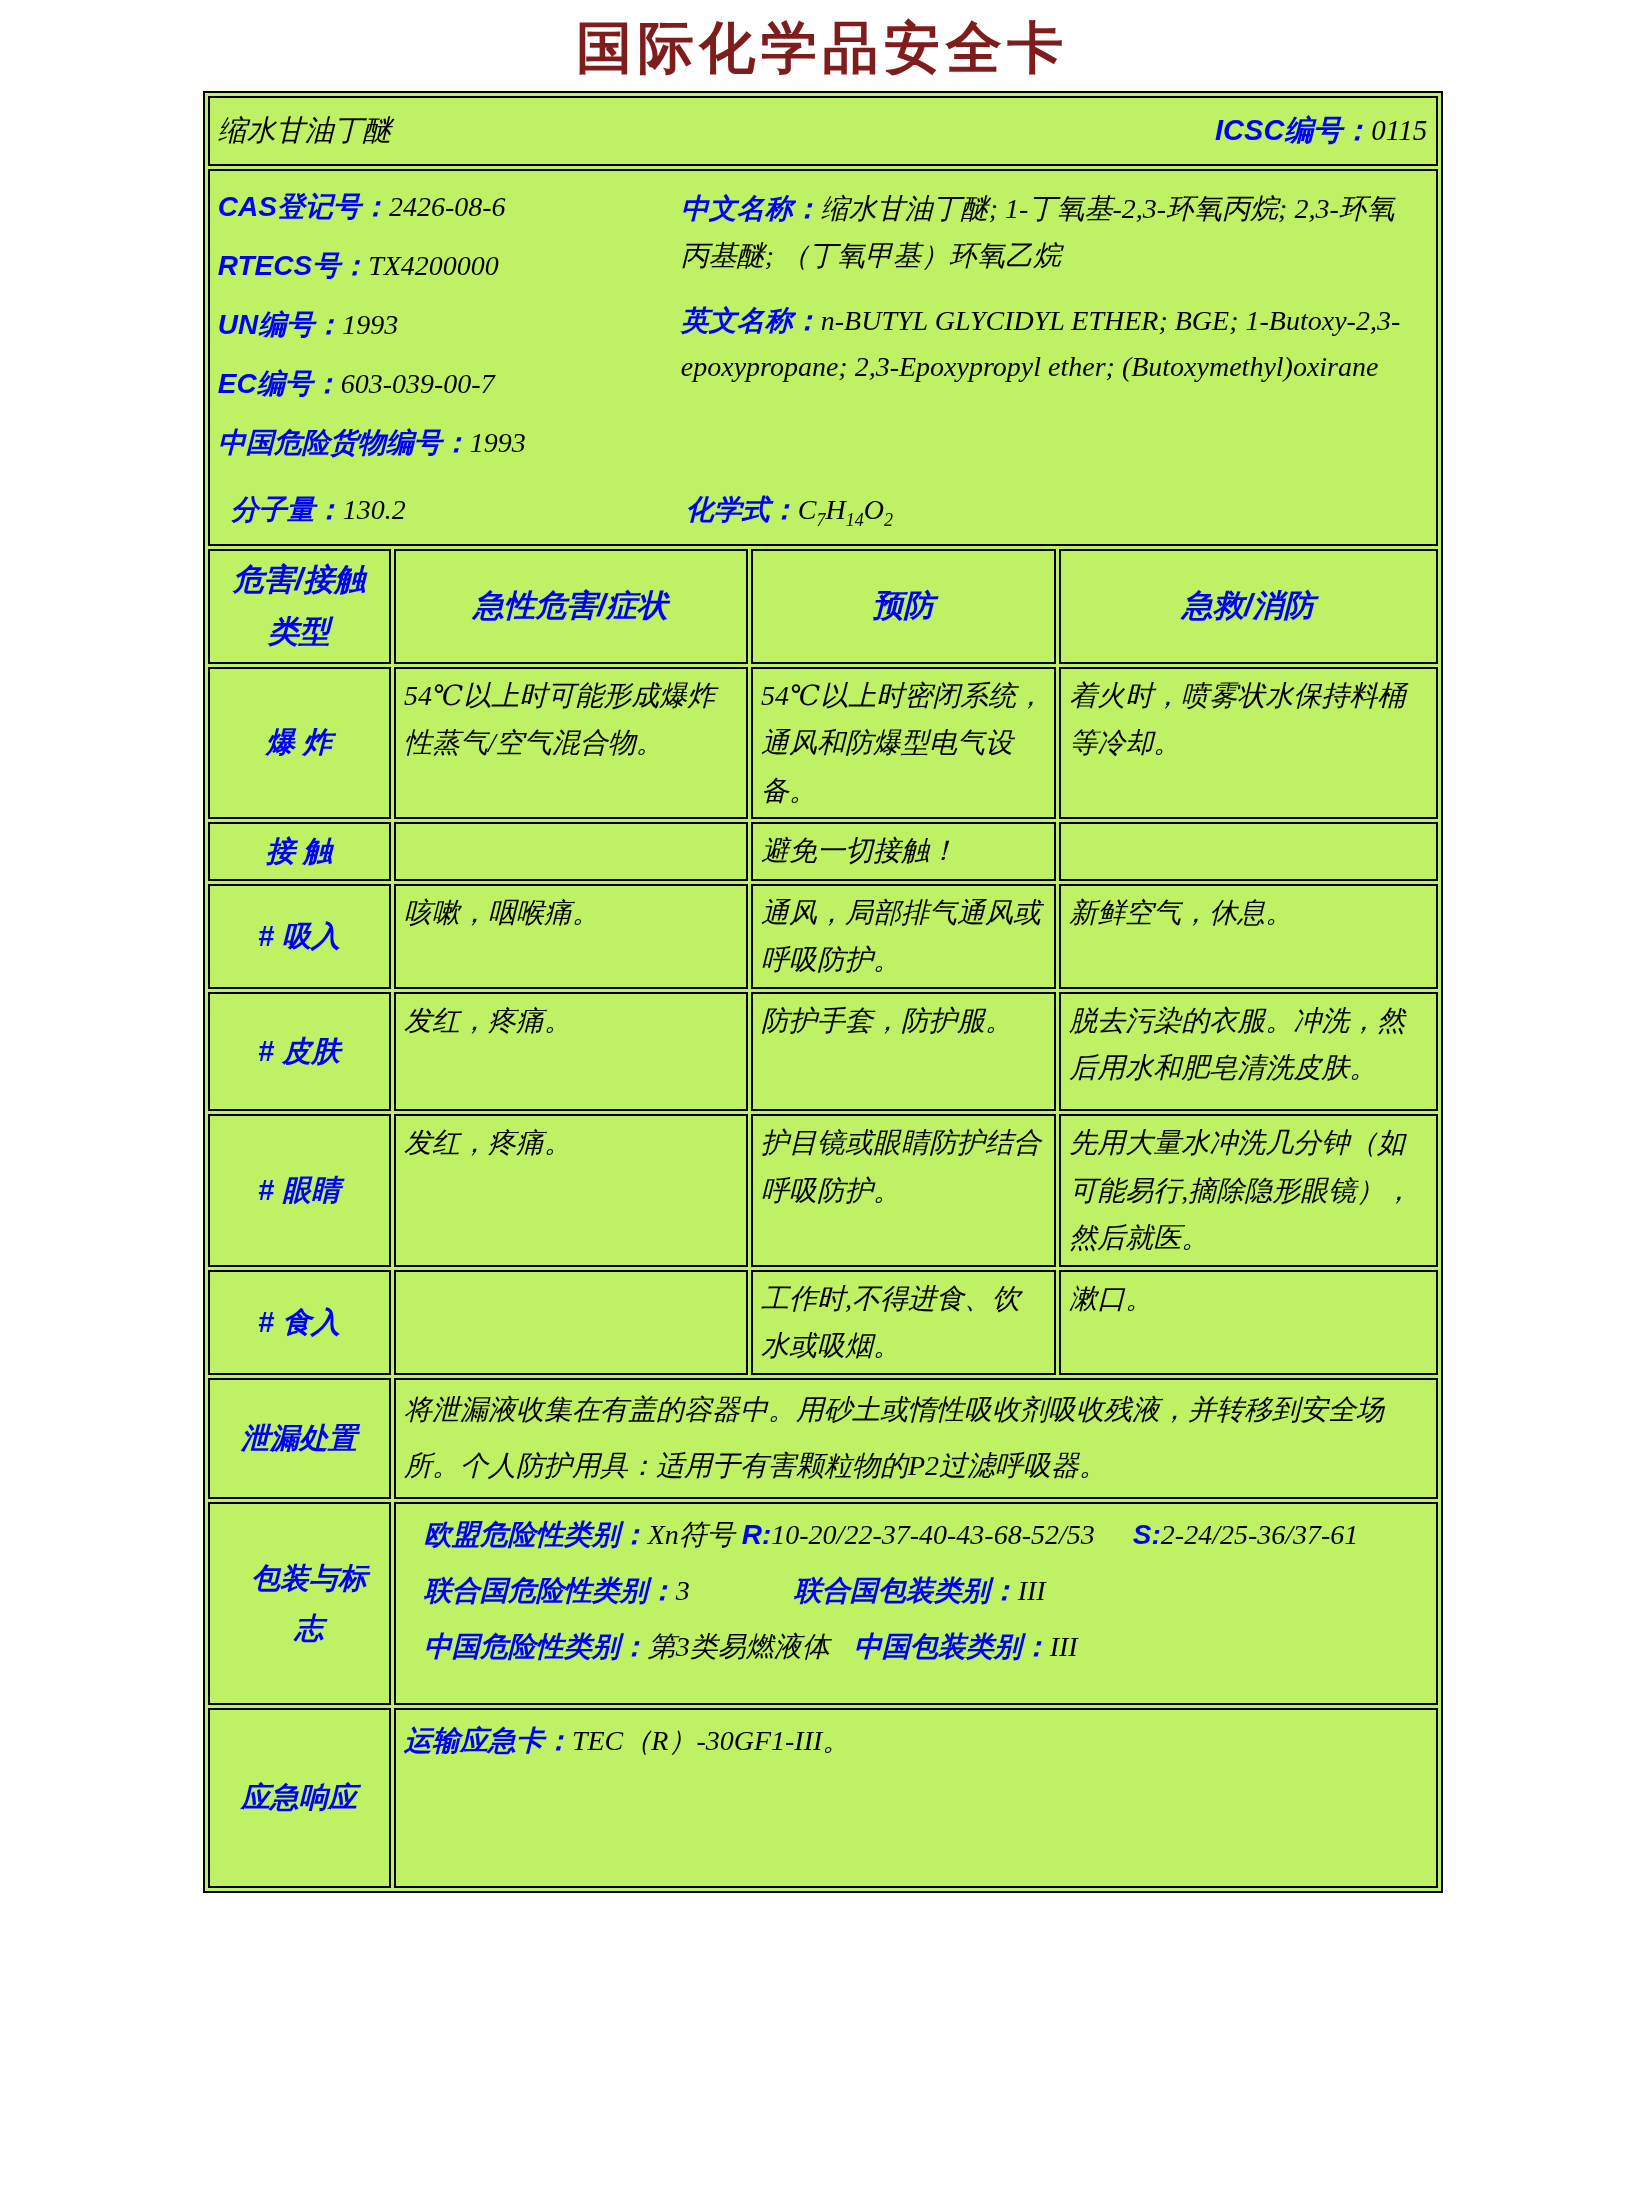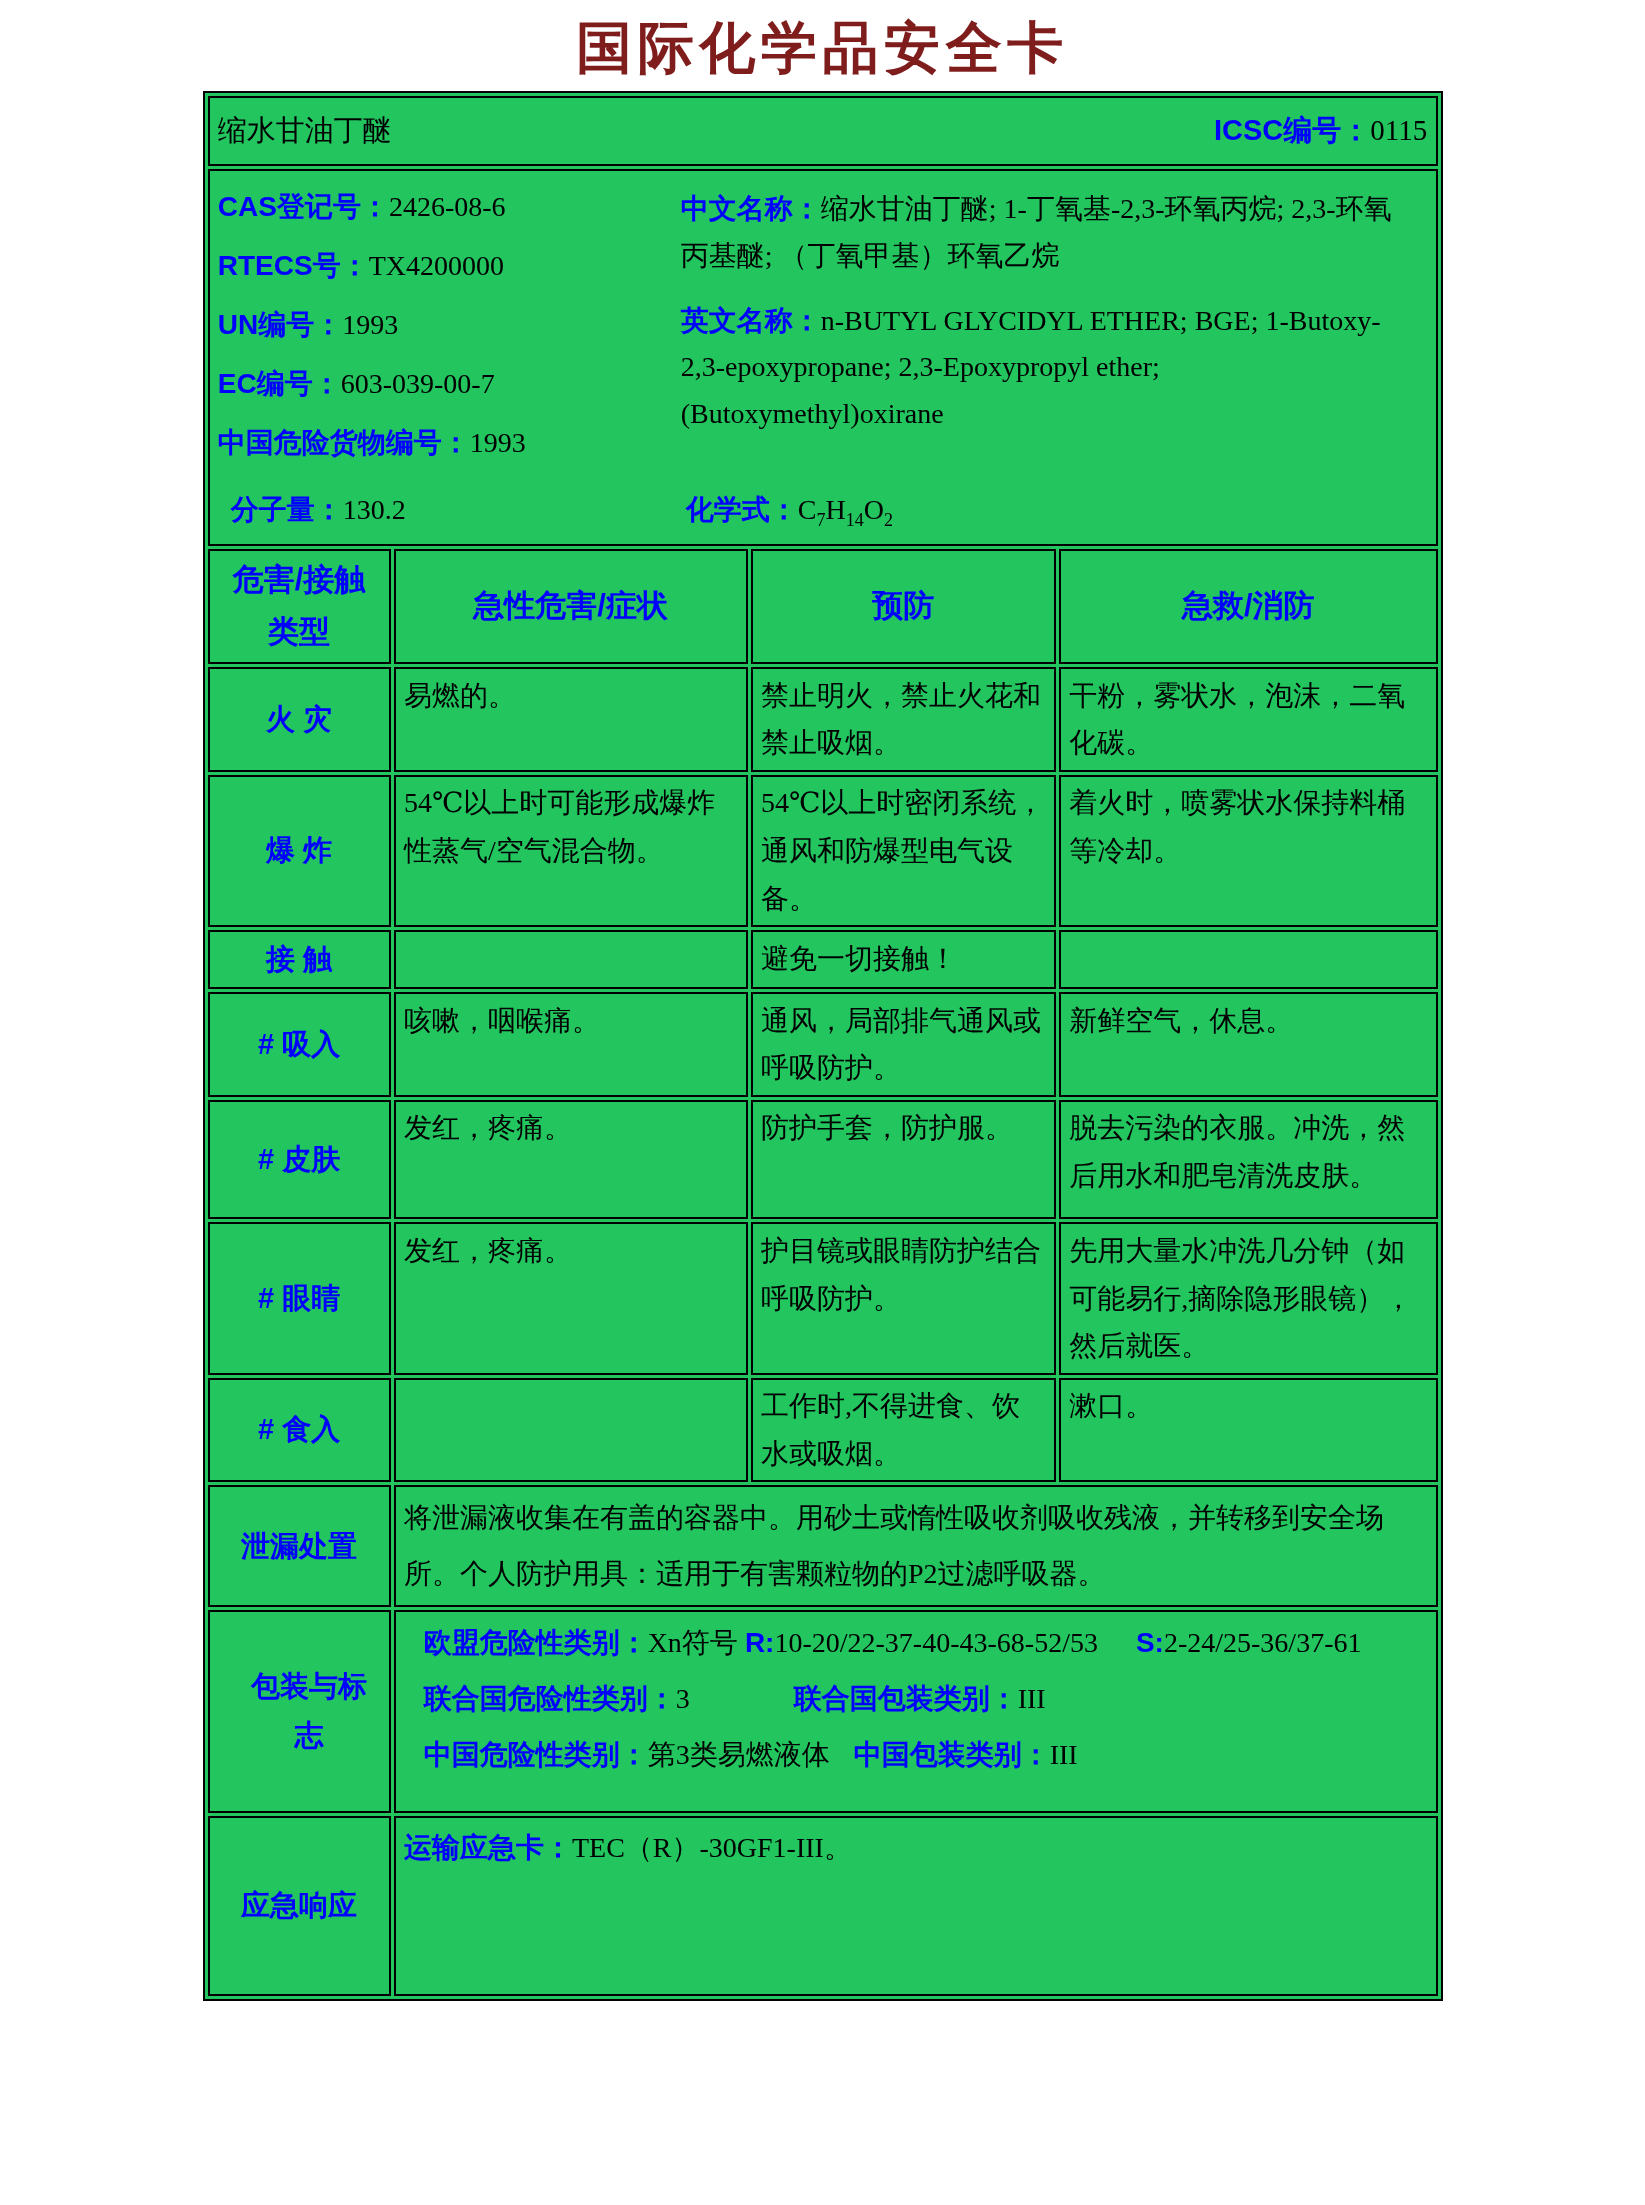--- a/index.html
+++ b/index.html
@@ -1,22 +1,22 @@
 <!DOCTYPE html>
 <html style="font-size:11px"><head>
 <meta charset="utf-8">
 <style>
   html,body{margin:0;padding:0;background:#fff;}
   body{width:1645px;height:2205px;color:#000;
        font-family:"Liberation Serif","DejaVu Serif",serif;}
   .page-title{margin:12.5px 0 8.3px;text-align:center;color:#7f1d1d;
       font-size:56px;font-weight:bold;letter-spacing:5.6px;
       font-family:"Liberation Sans","DejaVu Sans",sans-serif;line-height:1.25;}
-  table.card{width:1240px;margin:0 auto;background:#22c55e;table-layout:fixed;
-      border:2.8px solid #000;border-collapse:separate;border-spacing:3.5px;}
+  table.card{width:1240px;margin:0 auto;background:#bef264;table-layout:fixed;
+      border:2.8px solid #000;border-collapse:separate;border-spacing:3.5px;font-style:italic;}
   td{border:2.1px solid #000;padding:2.8px 8.3px;font-size:28px;line-height:1.7;
      vertical-align:top;word-wrap:break-word;}
   .lbl{color:#0000ff;font-weight:bold;
        font-family:"Liberation Sans","DejaVu Sans",sans-serif;}
   .rowlbl{color:#0000ff;font-weight:bold;text-align:center;vertical-align:middle;
        font-size:29px;font-family:"Liberation Sans","DejaVu Sans",sans-serif;}
   tr.r-head td{height:83px;color:#0000ff;font-weight:bold;text-align:center;
        vertical-align:middle;font-size:31px;white-space:pre-line;
        font-family:"Liberation Sans","DejaVu Sans",sans-serif;}
   
@@ -94,26 +94,20 @@
   </tr>
 
   <tr class="r-head">
     <td>危害/接触
 类型</td>
     <td>急性危害/症状</td>
     <td>预防</td>
     <td>急救/消防</td>
   </tr>
 
-  <tr class="r-fire">
-    <td class="rowlbl">火 灾</td>
-    <td>易燃的。</td>
-    <td>禁止明火，禁止火花和禁止吸烟。</td>
-    <td>干粉，雾状水，泡沫，二氧化碳。</td>
-  </tr>
   <tr class="r-expl">
     <td class="rowlbl">爆 炸</td>
     <td>54℃以上时可能形成爆炸性蒸气/空气混合物。</td>
     <td>54℃以上时密闭系统，通风和防爆型电气设备。</td>
     <td>着火时，喷雾状水保持料桶等冷却。</td>
   </tr>
   <tr class="r-cont">
     <td class="rowlbl">接 触</td>
     <td></td>
     <td>避免一切接触！</td>

